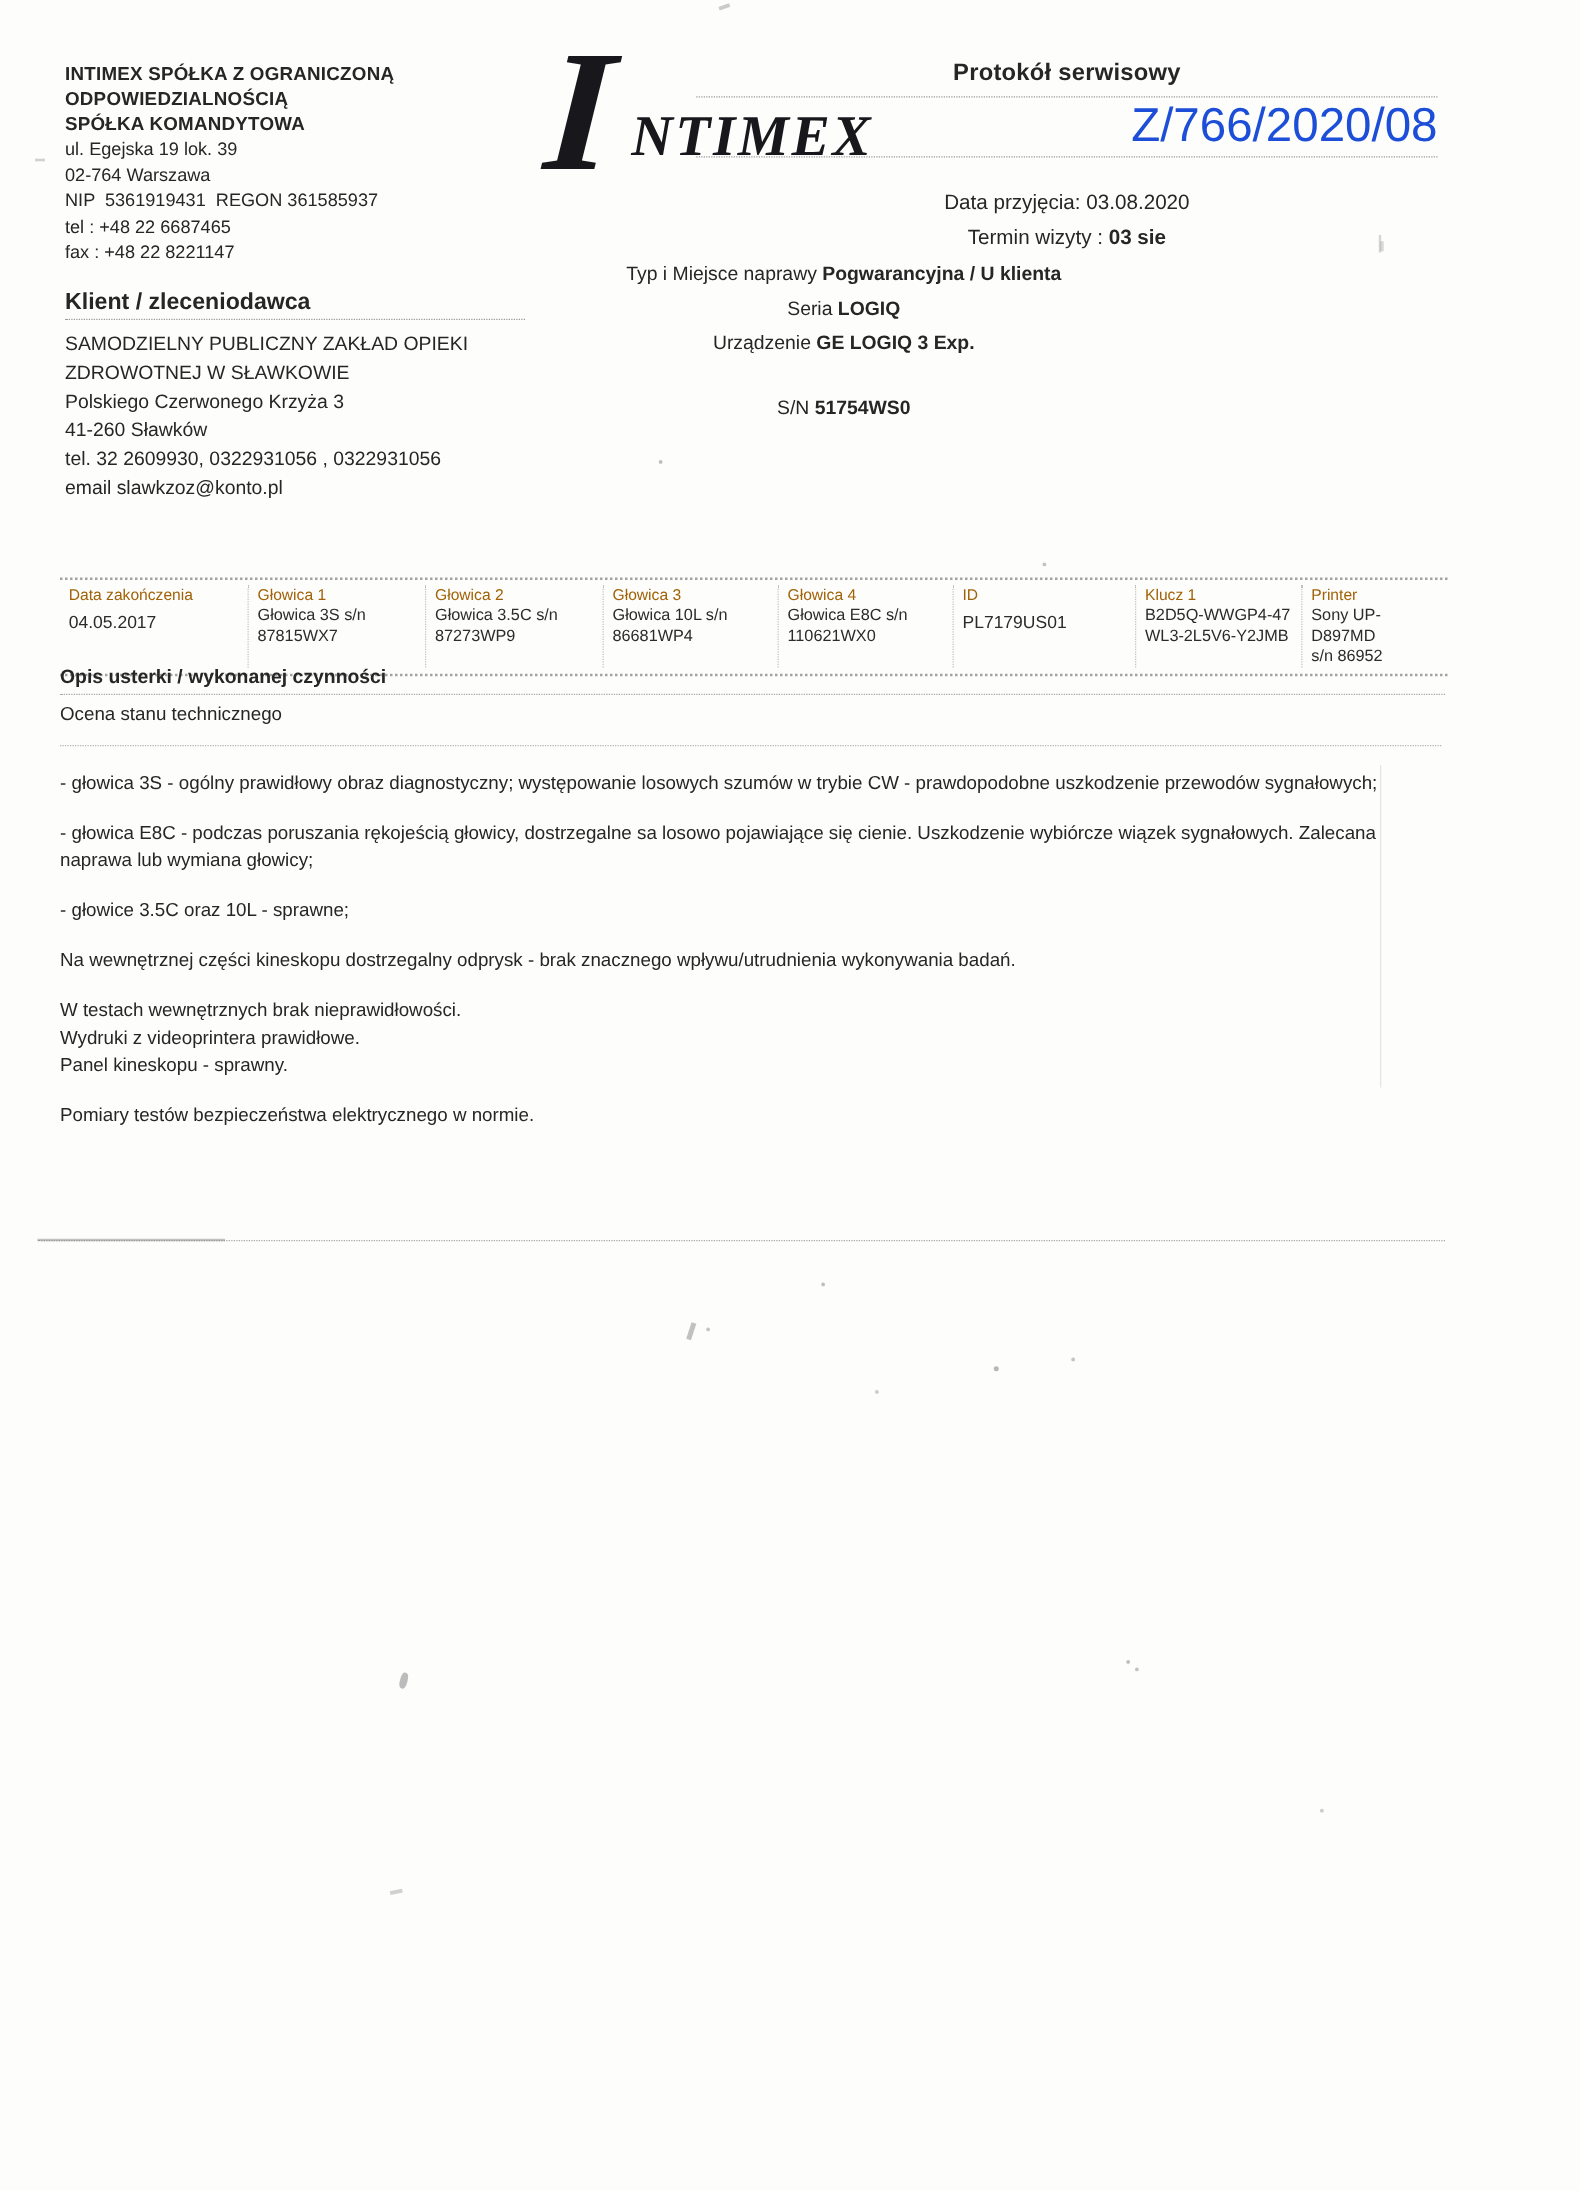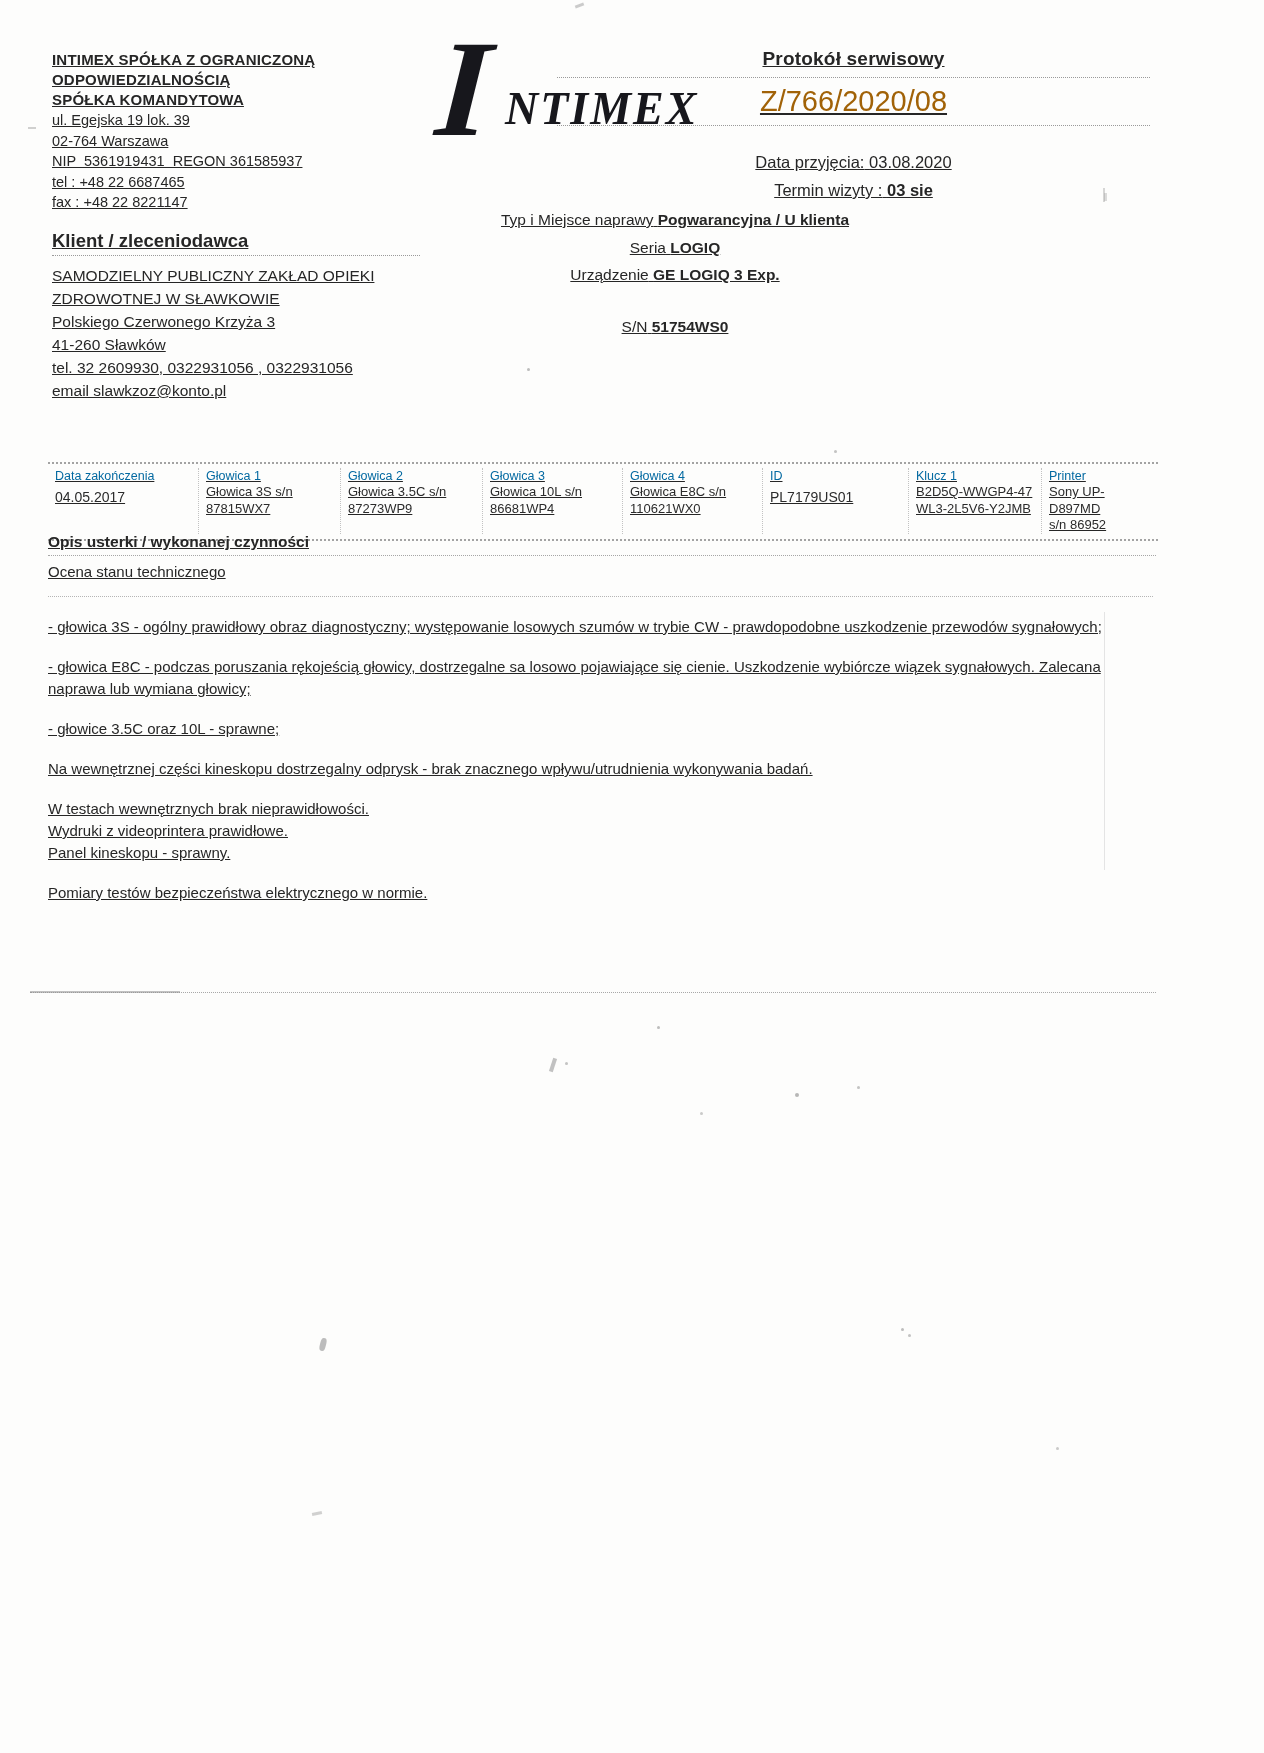--- a/index.html
+++ b/index.html
@@ -4,55 +4,55 @@
 <style>
   html,body{margin:0;padding:0;}
   body{
     width:1264px;height:1753px;
     background:#fdfdfc;
     font-family:"Liberation Sans", sans-serif;
     color:#262626;
     position:relative;
     overflow:hidden;
   }
-  .abs{position:absolute;text-decoration:underline;}
+  .abs{position:absolute;}
 
   
   .company{left:52px;top:50px;width:390px;}
   .company .name{font-size:15px;font-weight:bold;line-height:20px;letter-spacing:.2px;}
   .company .addr{font-size:14.5px;line-height:20.5px;white-space:pre-wrap;}
 
   
   .logo{left:437px;top:38px;width:310px;height:130px;font-family:"Liberation Serif", serif;font-style:italic;font-weight:bold;color:#17171c;}
   .logo .initial{position:absolute;left:0;top:-18px;font-size:138px;line-height:138px;transform:skewX(-4deg);}
   .logo .rest{position:absolute;left:68px;top:44px;font-size:46px;letter-spacing:2px;}
 
   
   .protocol{left:557px;top:48px;width:593px;text-align:center;}
   .protocol .title{font-size:19px;font-weight:bold;letter-spacing:.2px;padding-bottom:7px;border-bottom:1px dotted #9a9a9a;}
-  .protocol .number{font-size:29px;line-height:34px;padding:6px 0 7px 0;border-bottom:1px dotted #9a9a9a;color:#a16207;}
+  .protocol .number{font-size:38px;line-height:34px;padding:6px 0 7px 0;border-bottom:1px dotted #9a9a9a;color:#1d4ed8;text-align:right;}
   .protocol .date-line{margin-top:27px;font-size:16.5px;}
   .protocol .visit-line{margin-top:9px;font-size:16.5px;}
   .bold{font-weight:bold;}
 
   
   .repair{left:430px;top:209px;width:490px;text-align:center;font-size:15.5px;}
   .repair .rline{margin-bottom:6.5px;line-height:21px;}
   .sn-line{left:430px;top:318px;width:490px;text-align:center;font-size:15.5px;}
 
   
   .client{left:52px;top:230px;width:430px;}
   .client .heading{font-size:18.5px;font-weight:bold;padding-bottom:3px;border-bottom:1px dotted #9a9a9a;width:368px;margin-bottom:8px;}
   .client .cline{font-size:15.5px;line-height:23px;}
 
   
   .eqtable{left:48px;top:462px;width:1110px;display:flex;border-top:2px dotted #a3a3a3;border-bottom:2px dotted #a3a3a3;padding:4px 0 5px 0;box-sizing:border-box;}
   .tcol{box-sizing:border-box;padding:1px 4px 0 7px;}
   .tcol + .tcol{border-left:1px dotted #c2c2c2;}
-  .tcol .thead{font-size:12.5px;color:#0369a1;line-height:15px;}
+  .tcol .thead{font-size:12.5px;color:#a16207;line-height:15px;}
   .tcol .tline{font-size:13px;line-height:16.5px;color:#2b2b2b;}
   .tcol.wide1 .tline{font-size:14px;margin-top:5px;}
   .c0{width:150px;} .c1{width:142px;} .c2{width:142px;} .c3{width:140px;}
   .c4{width:140px;} .c5{width:146px;} .c6{width:133px;} .c7{width:117px;}
 
   
   .section-heading{font-size:15.5px;font-weight:bold;line-height:21px;padding-bottom:3px;border-bottom:1px dotted #a6a6a6;}
   .fault{left:48px;top:531px;width:1108px;}
   .fault .ftext{font-size:15px;margin-top:5px;line-height:21px;}
   .sep-line{left:48px;top:596px;width:1105px;border-top:1px dotted #b5b5b5;height:0;}

